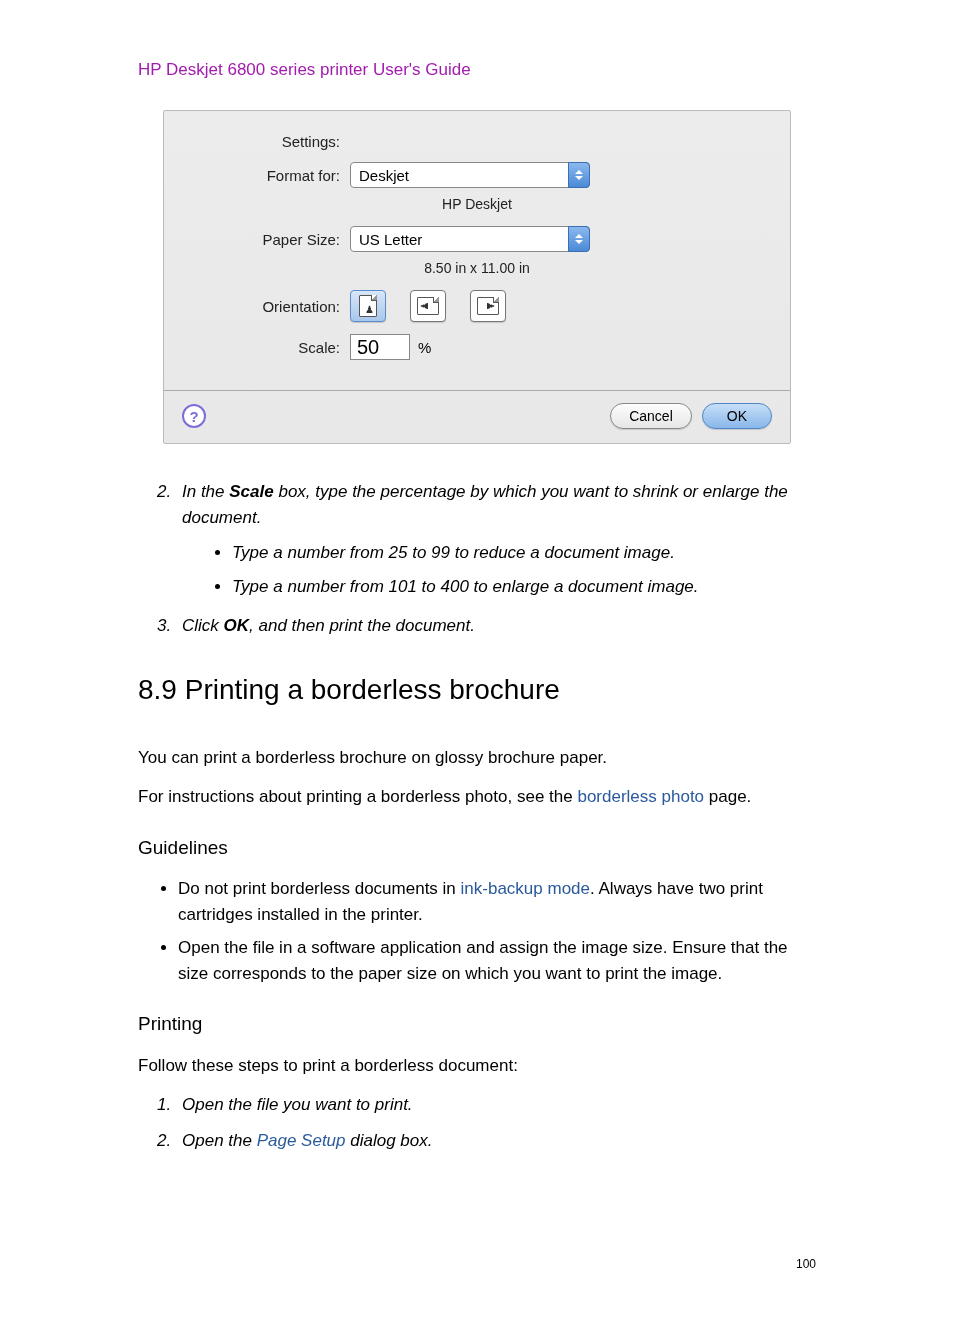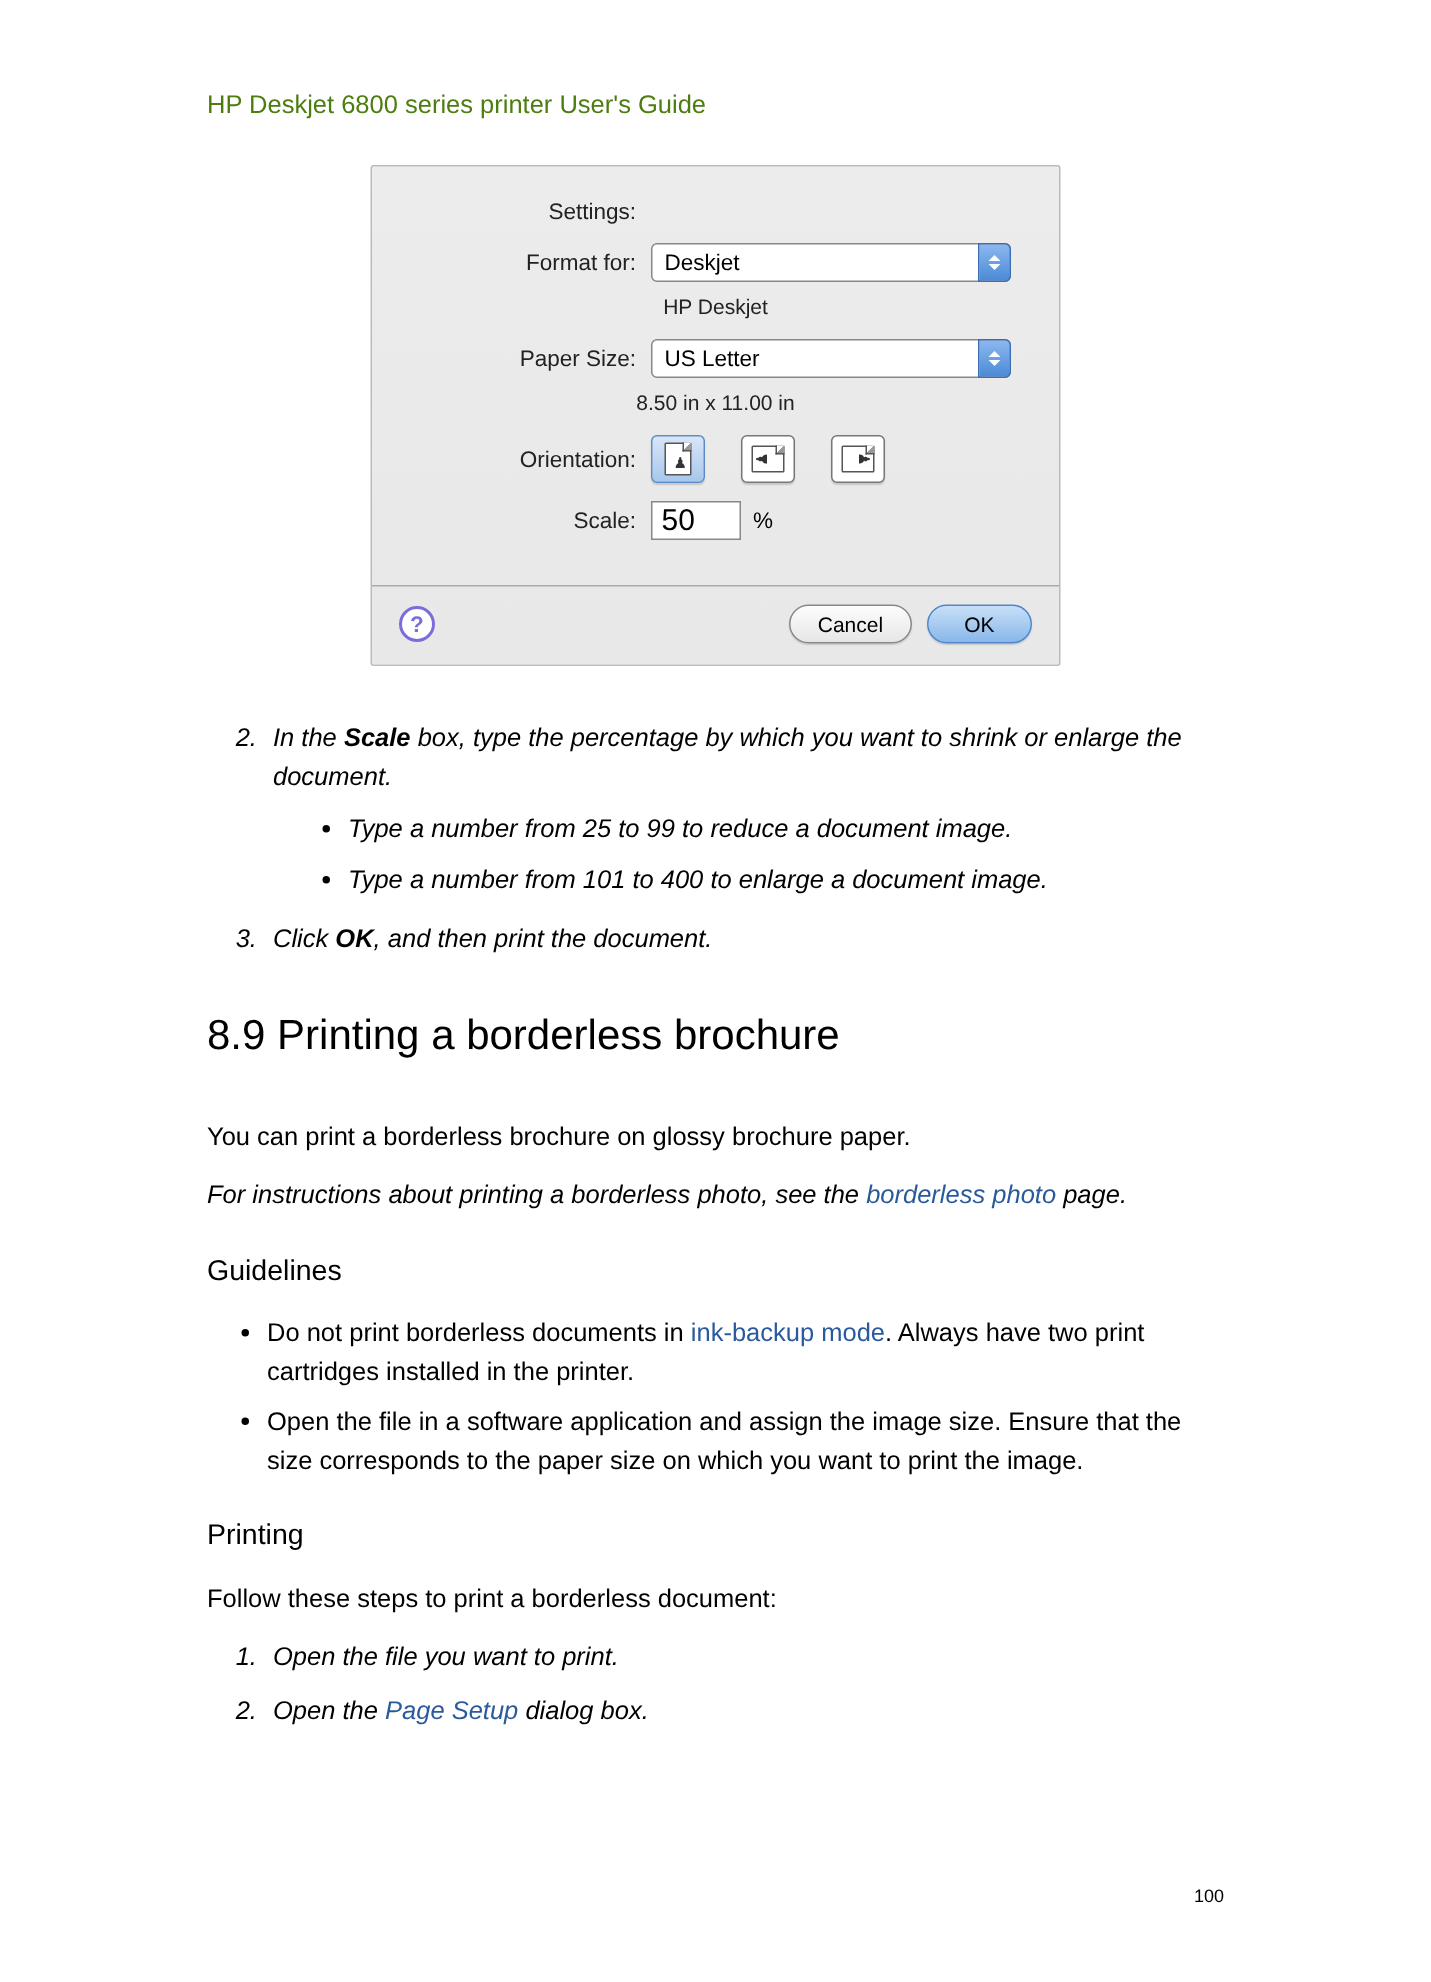--- a/index.html
+++ b/index.html
@@ -8,26 +8,26 @@
       width: 954px;
       height: 1321px;
       background: #fff;
       position: relative;
     }
     .page {
       padding: 60px 138px 40px 138px;
     }
     .header {
       font-size: 17px;
-      color: #4d7c0f;
+      color: #a21caf;
       margin-bottom: 30px;
     }
     .dialog-container {
       margin: 0 auto 35px auto;
-      width: 460px;
+      width: 628px;
     }
     .dialog {
       background: linear-gradient(#ececec, #e8e8e8);
       border: 1px solid #bbb;
       border-radius: 2px;
       overflow: hidden;
     }
     .dialog-body {
       padding: 22px 28px 10px 28px;
     }
@@ -326,21 +326,21 @@
         </ul>
       </li>
       <li>
         <span>Click </span><span class="bold">OK</span><span>, and then print the document.</span>
       </li>
     </ol>
 
     <h2 class="section">8.9  Printing a borderless brochure</h2>
 
     <p style="margin-bottom:14px;">You can print a borderless brochure on glossy brochure paper.</p>
-    <p style="font-style:italic;">
+    <p style="">
       <span>For instructions about printing a borderless photo, see the </span><span class="link">borderless photo</span><span> page.</span>
     </p>
 
     <h3 class="subsection">Guidelines</h3>
     <ul class="bullets" style="padding-left:40px;">
       <li>
         <span>Do not print borderless documents in </span><span class="link">ink-backup mode</span><span>. Always have two print cartridges installed in the printer.</span>
       </li>
       <li>Open the file in a software application and assign the image size. Ensure that the size corresponds to the paper size on which you want to print the image.</li>
     </ul>

